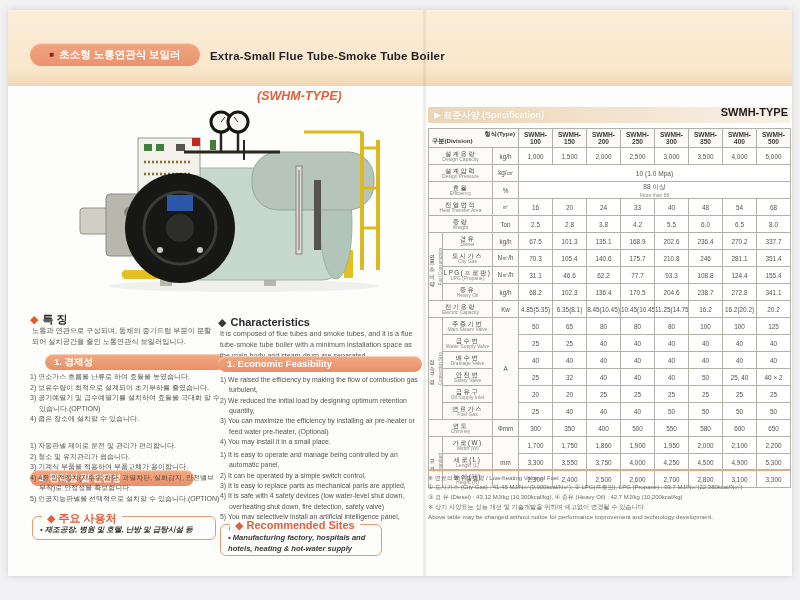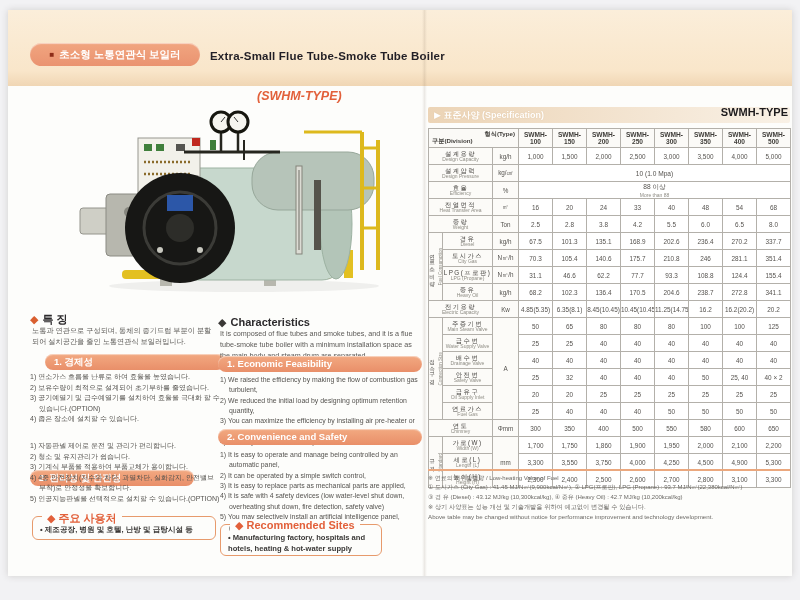--- a/index.html
+++ b/index.html
@@ -20,21 +20,21 @@
   .h-head.en .dia{color:#3a3836;}
   .para{font-size:7.2px;color:#5a5855;line-height:1.5;}
   .sec-bar{height:16px;border-radius:9px;background:linear-gradient(180deg,#f2a981,#e98f69);
     color:#fff;font-weight:bold;font-size:9.5px;line-height:16px;padding-left:9px;box-sizing:border-box;
     box-shadow:inset 0 1px 1px rgba(255,255,255,.5);}
   .items{font-size:7px;color:#54524e;line-height:1.5;}
   .items .item{padding-left:9px;text-indent:-9px;}
   .items.en{font-size:6.9px;}
   .info-box{border:1.3px solid #e79a6c;border-radius:6px;}
   .info-box .bt{position:absolute;top:-6px;left:9px;background:#fdfdfb;padding:0 5px;color:#e2603a;font-weight:bold;font-size:11px;white-space:nowrap;}
-  .info-box .bc{font-size:7.6px;font-weight:bold;color:#3b3937;padding:7px 7px 4px;line-height:1.45;}
+  .info-box .bc{font-size:7.6px;font-weight:bold;color:#3b3937;padding:7px 7px 4px;line-height:1.45;font-style:italic;}
 
   #k-head{left:22px;top:302px;}   #k-para{left:24px;top:316px;width:186px;}
   #k-bar1{left:22px;top:344px;width:180px;margin-left:15px;} #k-items1{left:22px;top:362px;width:190px;}
   #k-bar2{left:22px;top:413px;width:164px;margin-top:47px;} #k-items2{left:22px;top:431px;width:190px;}
   #k-box{left:24px;top:506px;width:182px;height:22px;}
   #e-head{left:210px;top:306px;}  #e-para{left:212px;top:319px;width:202px;}
   #e-bar1{left:210px;top:346px;width:204px;} #e-items1{left:212px;top:365px;width:205px;}
   #e-bar2{left:210px;top:419px;width:204px;} #e-items2{left:212px;top:440px;width:205px;}
   #e-box{left:212px;top:514px;width:160px;height:30px;}
 
@@ -164,21 +164,20 @@
     <span class="dia">◆</span><span>Characteristics</span>
   </div>
   <div class="abs para" id="e-para">It is composed of flue tubes and smoke tubes, and it is a flue tube-smoke tube boiler with a minimum installation space as the main body and steam drum are separated.</div>
   <div class="abs sec-bar" id="e-bar1">1. Economic Feasibility</div>
   <div class="abs items en" id="e-items1">
       <div class="item">1) We raised the efficiency by making the flow of combustion gas turbulent,</div>
       <div class="item">2) We reduced the initial load by designing optimum retention quantity,</div>
       <div class="item">3) You can maximize the efficiency by installing air pre-heater or feed water pre-heater, (Optional)</div>
       <div class="item">4) You may install it in a small place.</div>
     </div>
-  <div class="abs sec-bar" id="e-bar2">2. Convenience and Safety</div>
   <div class="abs items en" id="e-items2">
       <div class="item">1) It is easy to operate and manage being controlled by an automatic panel,</div>
       <div class="item">2) It can be operated by a simple switch control,</div>
       <div class="item">3) It is easy to replace parts as mechanical parts are applied,</div>
       <div class="item">4) It is safe with 4 safety devices (low water-level shut down, overheating shut down, fire detection, safety valve)</div>
       <div class="item">5) You may selectively install an artificial intelligence panel, (Optional)</div>
     </div>
   <div class="abs info-box" id="e-box">
     <div class="bt">◆ Recommended Sites</div>
     <div class="bc">• Manufacturing factory, hospitals and hotels, heating &amp; hot-water supply</div>

